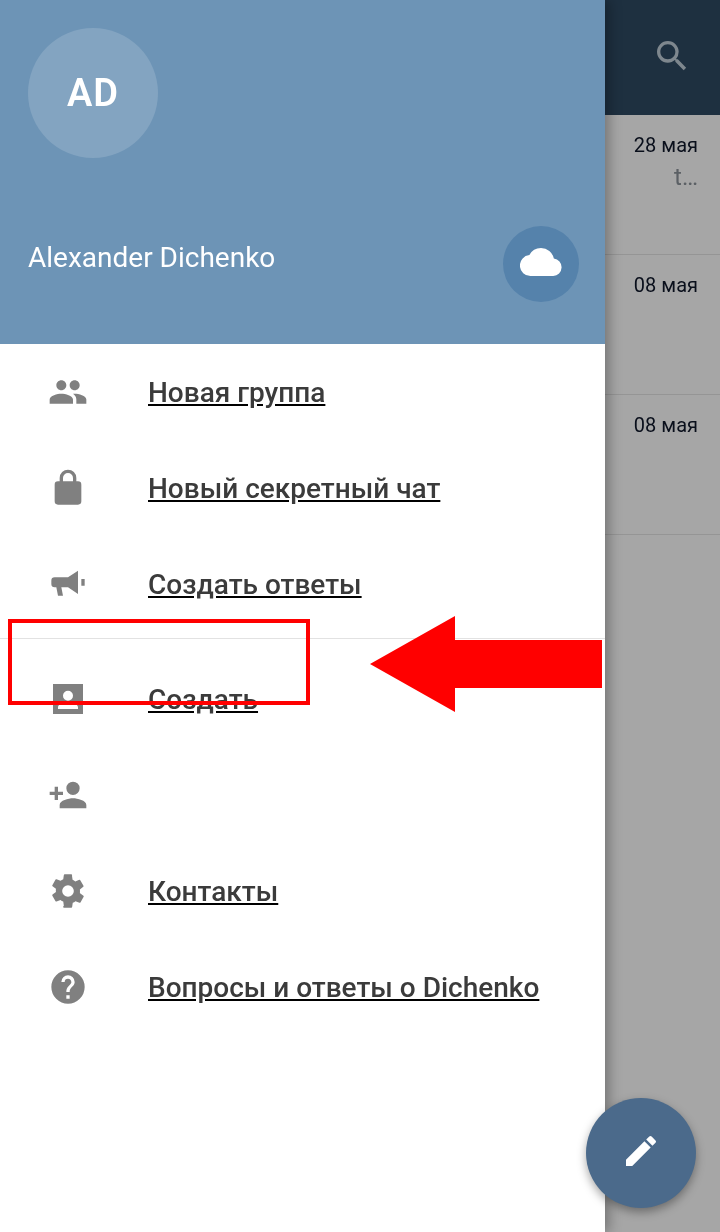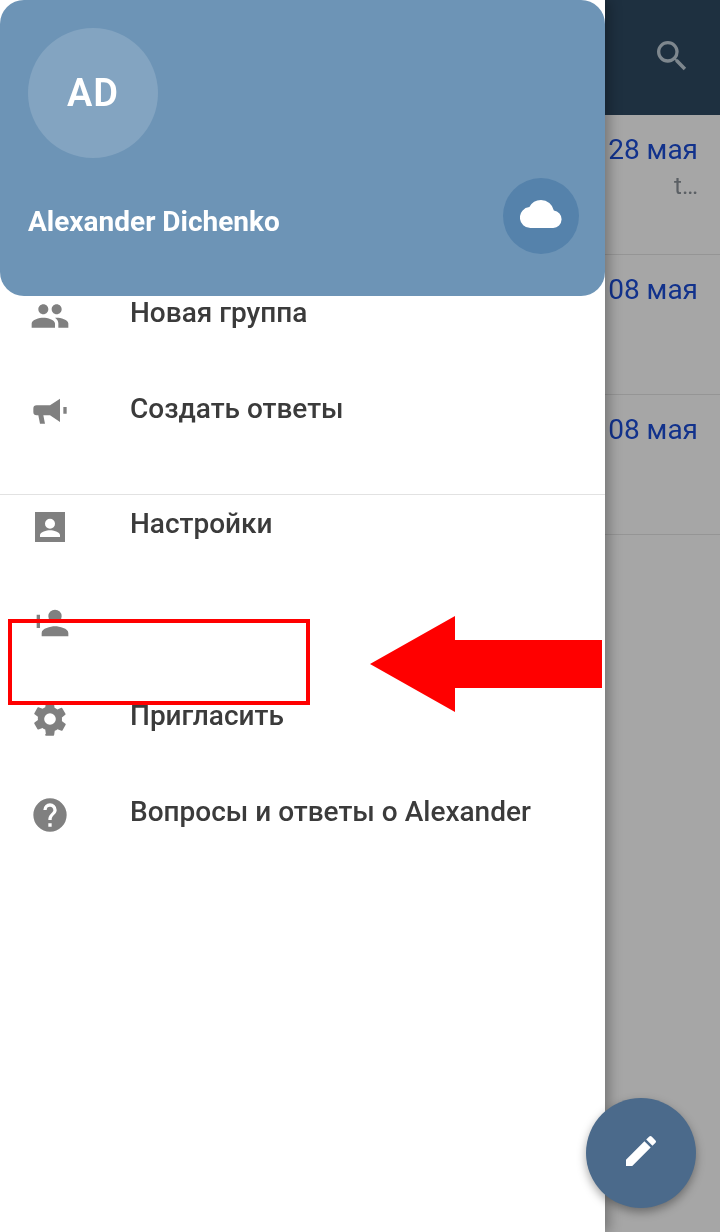--- a/index.html
+++ b/index.html
@@ -4,39 +4,39 @@
 <style>
   * { box-sizing: border-box; margin: 0; padding: 0; }
   html, body { width: 720px; height: 1232px; font-family: Roboto, "Segoe UI", Arial, sans-serif; overflow: hidden; }
   body { position: relative; }
 
   
   .bg { position: absolute; inset: 0; background: #fff; }
   .bg-topbar { height: 115px; background: #2f4a63; display: flex; justify-content: flex-end; align-items: center; padding-right: 28px; }
   .bg-search svg { width: 40px; height: 40px; fill: #c2d0da; }
   .bg-row { height: 140px; border-bottom: 1px solid #e5e5e5; padding: 18px 22px; display: flex; flex-direction: column; align-items: flex-end; }
-  .bg-row .date { color: #1d4ed8; font-size: 28px; }
+  .bg-row .date { color: #0f172a; font-size: 20px; }
   .bg-row .badge { margin-top: 6px; color: #8d949b; font-size: 24px; }
 
   
   .scrim { position: absolute; inset: 0; background: rgba(0,0,0,0.35); }
 
   
   .drawer { position: absolute; top: 0; left: 0; width: 605px; height: 1232px; background: #fff;
             box-shadow: 4px 0 12px rgba(0,0,0,0.3); display: flex; flex-direction: column; }
-  .drawer-header { height: 296px; background: #6d94b6; padding: 28px 16px 24px 28px; position: relative; color:#fff;border-radius:24px; }
+  .drawer-header { height: 344px; background: #6d94b6; padding: 28px 16px 24px 28px; position: relative; color:#fff; }
   .avatar { width: 130px; height: 130px; border-radius: 50%; background: #83a4c1; display:flex; align-items:center; justify-content:center; }
   .avatar span { color: #fff; font-size: 38px; font-weight: 600; letter-spacing: 1px; }
-  .drawer-name { position: absolute; bottom: 58px; left: 28px; font-size: 28px; font-weight: 700; }
+  .drawer-name { position: absolute; bottom: 70px; left: 28px; font-size: 28px; font-weight: 400; }
   .cloud-btn { position:absolute; right: 26px; bottom: 42px; width: 76px; height: 76px; border-radius: 50%; background:#5582ab;
                display:flex; align-items:center; justify-content:center; }
   .cloud-btn svg { width: 42px; height: 42px; fill: #fff; }
 
   .menu { flex: 1; }
-  .menu-item { height: 96px; display:flex; align-items:flex-start; padding-left: 30px; cursor:pointer; }
+  .menu-item { height: 96px; display:flex; align-items:center; padding-left: 48px; cursor:pointer;text-decoration:underline; }
   .menu-item .ic { width: 100px; display:flex; align-items:center; }
   .menu-item svg { width: 40px; height: 40px; fill: #808080; }
   .menu-item .lbl { font-size: 28px; font-weight: 500; color: #3b3b3b; }
   .divider { height: 1px; background: #e2e2e2; margin: 6px 0 12px 0; }
 
   .highlight-box { position:absolute; top: 619px; left: 8px; width: 302px; height: 86px; border: 4px solid #ff0000; pointer-events:none; }
   .arrow { position:absolute; top: 608px; left: 370px; width: 232px; height: 112px; pointer-events:none; }
   .arrow svg { width: 100%; height: 100%; }
 
   
@@ -90,58 +90,66 @@
       <span class="ic">
         <svg viewBox="0 0 24 24">
             <path d="M16 11c1.66 0 3-1.34 3-3s-1.34-3-3-3-3 1.34-3 3 1.34 3 3 3zm-8 0c1.66 0 3-1.34 3-3S9.66 5 8 5 5 6.34 5 8s1.34 3 3 3zm0 2c-2.33 0-7 1.17-7 3.5V19h14v-2.5C15 14.17 10.33 13 8 13zm8 0c-.29 0-.62.02-.97.05 1.16.84 1.97 1.97 1.97 3.45V19h6v-2.5c0-2.33-4.67-3.5-7-3.5z"></path>
           </svg>
       </span>
       <span class="lbl">Новая группа</span>
     </div>
     <div class="menu-item">
       <span class="ic">
         <svg viewBox="0 0 24 24">
+            <path d="M18 8h-1V6a5 5 0 10-10 0v2H6a2 2 0 00-2 2v10a2 2 0 002 2h12a2 2 0 002-2V10a2 2 0 00-2-2zM9 6a3 3 0 116 0v2H9V6z"></path>
+          </svg>
+      </span>
+      <span class="lbl">Новый секретный чат</span>
+    </div>
+    <div class="menu-item">
+      <span class="ic">
+        <svg viewBox="0 0 24 24">
             <path d="M18 11V4l-6 4H4a2 2 0 00-2 2v2a2 2 0 002 2h1l1 5h3l-1-5h4l6 4v-7h2v-0h-2zM20 9h2v4h-2z"></path>
           </svg>
       </span>
       <span class="lbl">Создать ответы</span>
     </div>
 
     <div class="divider"></div>
 
     <div class="menu-item">
       <span class="ic">
         <svg viewBox="0 0 24 24">
             <path d="M3 3h18v18H3V3zm9 4a3 3 0 100 6 3 3 0 000-6zm-6 11h12v-1c0-2-4-3-6-3s-6 1-6 3v1z"></path>
           </svg>
       </span>
-      <span class="lbl">Настройки</span>
+      <span class="lbl">Создать</span>
     </div>
     <div class="menu-item">
       <span class="ic">
         <svg viewBox="0 0 24 24">
             <path d="M15 12a4 4 0 100-8 4 4 0 000 8zm-9-2V7H4v3H1v2h3v3h2v-3h3v-2H6zm9 4c-2.67 0-8 1.34-8 4v2h16v-2c0-2.66-5.33-4-8-4z"></path>
           </svg>
       </span>
     </div>
     <div class="menu-item">
       <span class="ic">
         <svg viewBox="0 0 24 24">
             <path d="M19.14 12.94a7.14 7.14 0 000-1.88l2.03-1.58a.5.5 0 00.12-.64l-1.92-3.32a.5.5 0 00-.6-.22l-2.39.96a7.03 7.03 0 00-1.63-.94l-.36-2.54A.5.5 0 0014 2h-4a.5.5 0 00-.49.42l-.36 2.54c-.58.24-1.13.55-1.63.94l-2.39-.96a.5.5 0 00-.6.22L2.61 8.48a.5.5 0 00.12.64l2.03 1.58a7.14 7.14 0 000 1.88l-2.03 1.58a.5.5 0 00-.12.64l1.92 3.32c.13.22.39.31.6.22l2.39-.96c.5.39 1.05.7 1.63.94l.36 2.54A.5.5 0 0010 22h4a.5.5 0 00.49-.42l.36-2.54c.58-.24 1.13-.55 1.63-.94l2.39.96c.21.09.47 0 .6-.22l1.92-3.32a.5.5 0 00-.12-.64l-2.03-1.58zM12 15.5A3.5 3.5 0 1112 8.5a3.5 3.5 0 010 7z"></path>
           </svg>
       </span>
-      <span class="lbl">Пригласить</span>
+      <span class="lbl">Контакты</span>
     </div>
     <div class="menu-item">
       <span class="ic">
         <svg viewBox="0 0 24 24">
             <path d="M12 2a10 10 0 100 20 10 10 0 000-20zm1 17h-2v-2h2v2zm2.07-7.75l-.9.92C13.45 12.9 13 13.5 13 15h-2v-.5c0-1.1.45-2.1 1.17-2.83l1.24-1.26A1.98 1.98 0 0012 7a2 2 0 00-2 2H8a4 4 0 118 0c0 .88-.36 1.68-.93 2.25z"></path>
           </svg>
       </span>
-      <span class="lbl">Вопросы и ответы о Alexander</span>
+      <span class="lbl">Вопросы и ответы о Dichenko</span>
     </div>
   </div>
 </div>
 
 <div class="highlight-box"></div>
 <div class="arrow">
   <svg viewBox="0 0 232 112">
     <polygon points="0,56 85,8 85,32 232,32 232,80 85,80 85,104" fill="#ff0000"></polygon>
   </svg>
 </div>

